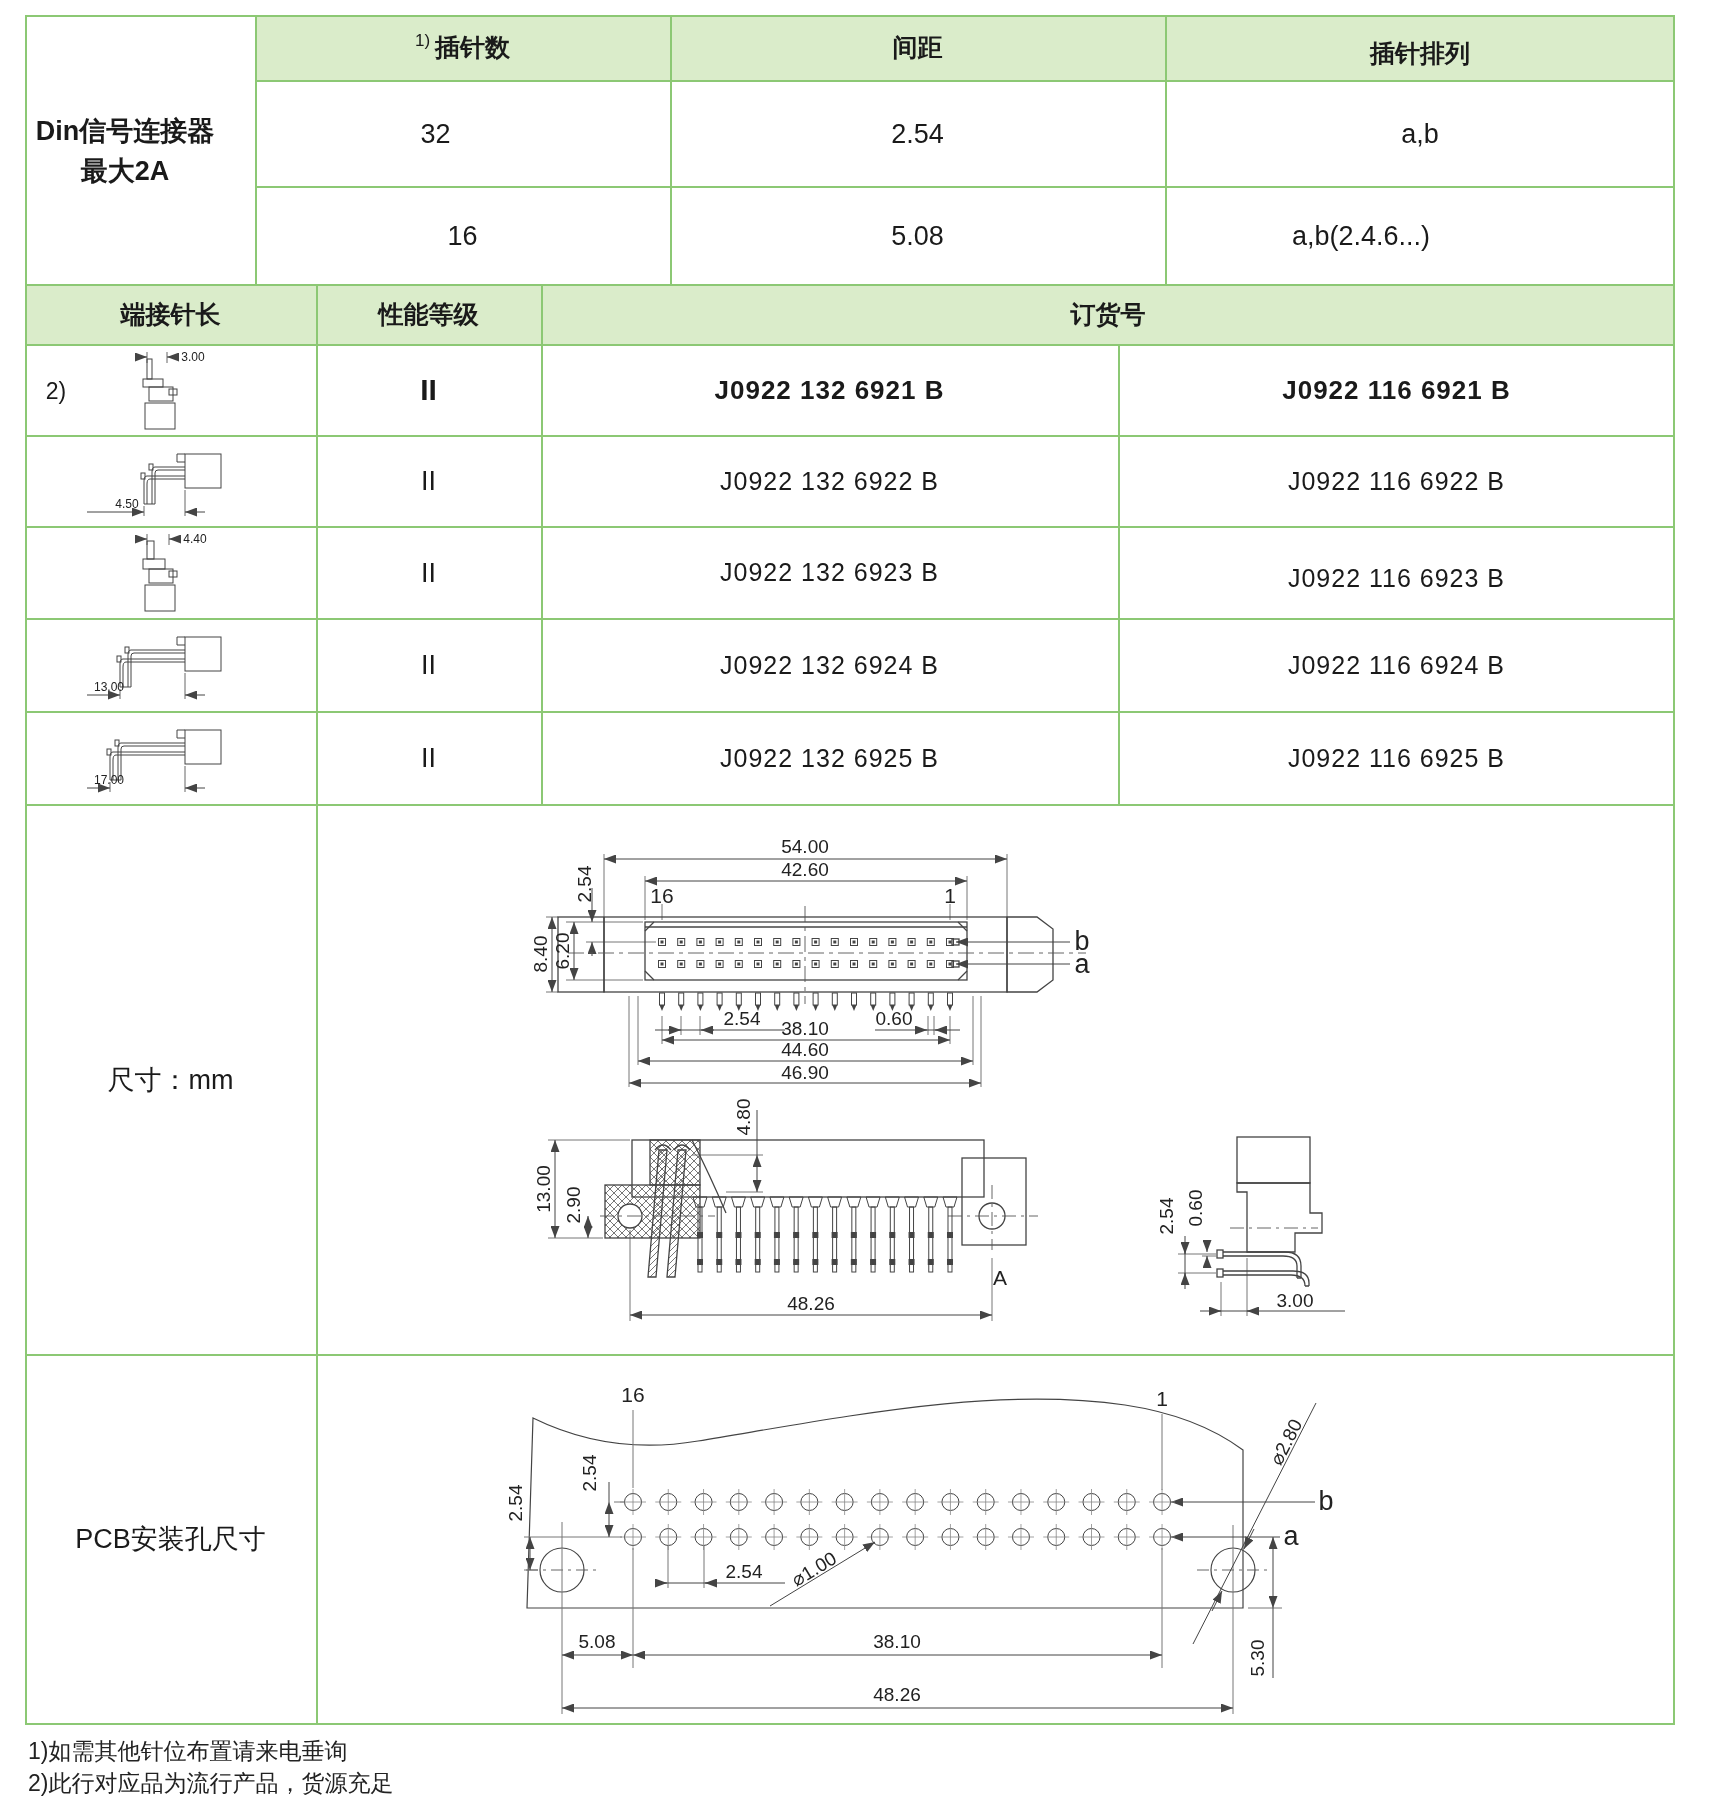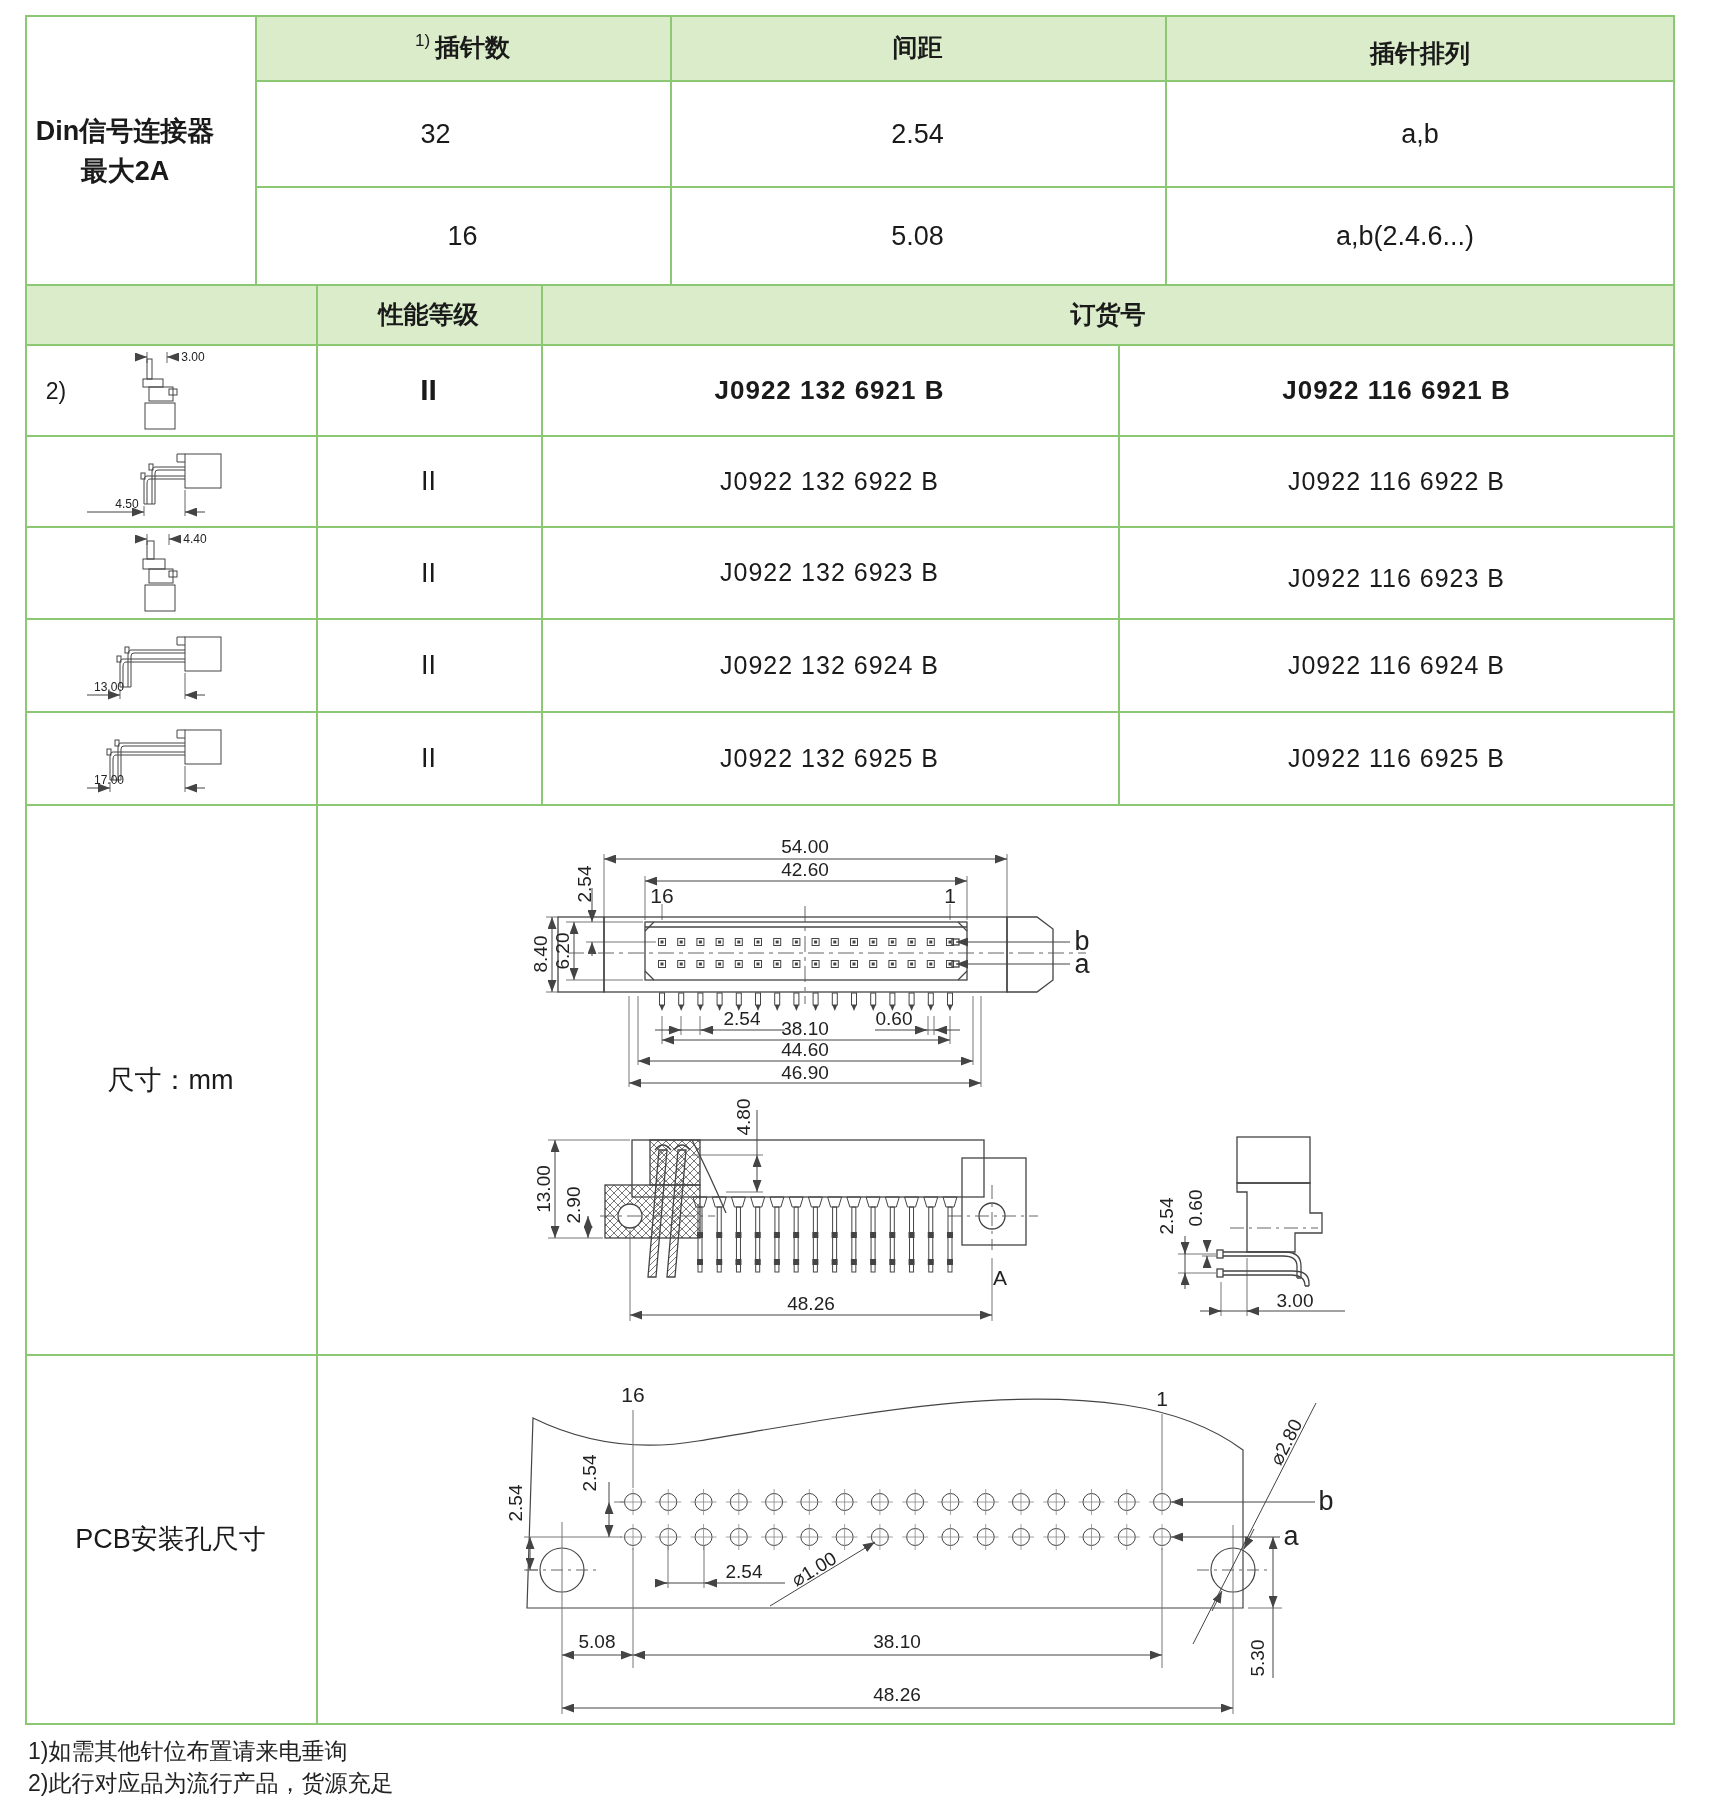--- a/index.html
+++ b/index.html
@@ -86,22 +86,25 @@
     <span>间距</span>
   </div>
   <div class="cell hdr" style="left:1165px;top:15px;width:510px;height:78px">
     <span>插针排列</span>
   </div>
   <div class="cell val" style="left:255px;top:82px;width:361px;height:104px">32</div>
   <div class="cell val" style="left:670px;top:82px;width:495px;height:104px">2.54</div>
   <div class="cell val" style="left:1165px;top:82px;width:510px;height:104px">a,b</div>
   <div class="cell val" style="left:255px;top:188px;width:415px;height:96px">16</div>
   <div class="cell val" style="left:670px;top:188px;width:495px;height:96px">5.08</div>
-  <div class="cell val" style="left:1165px;top:188px;width:480px;height:96px">a,b(2.4.6...)</div>
-
+  <div class="cell val" style="left:1121px;top:188px;width:480px;height:96px">a,b(2.4.6...)</div>
+
+  <div class="cell hdr" style="left:25px;top:286px;width:291px;height:58px">
+    <span>端接针长</span>
+  </div>
   <div class="cell hdr" style="left:316px;top:286px;width:225px;height:58px">
     <span>性能等级</span>
   </div>
   <div class="cell hdr" style="left:541px;top:286px;width:1134px;height:58px">
     <span>订货号</span>
   </div>
 
   <span class="note" style="left:56px;top:391px">2)</span>
   <div class="cell bold" style="left:316px;top:346px;width:225px;height:89px;font-size:30px">II</div>
   <div class="cell order bold" style="left:541px;top:346px;width:577px;height:89px;font-size:26px">J0922 132 6921 B</div>

